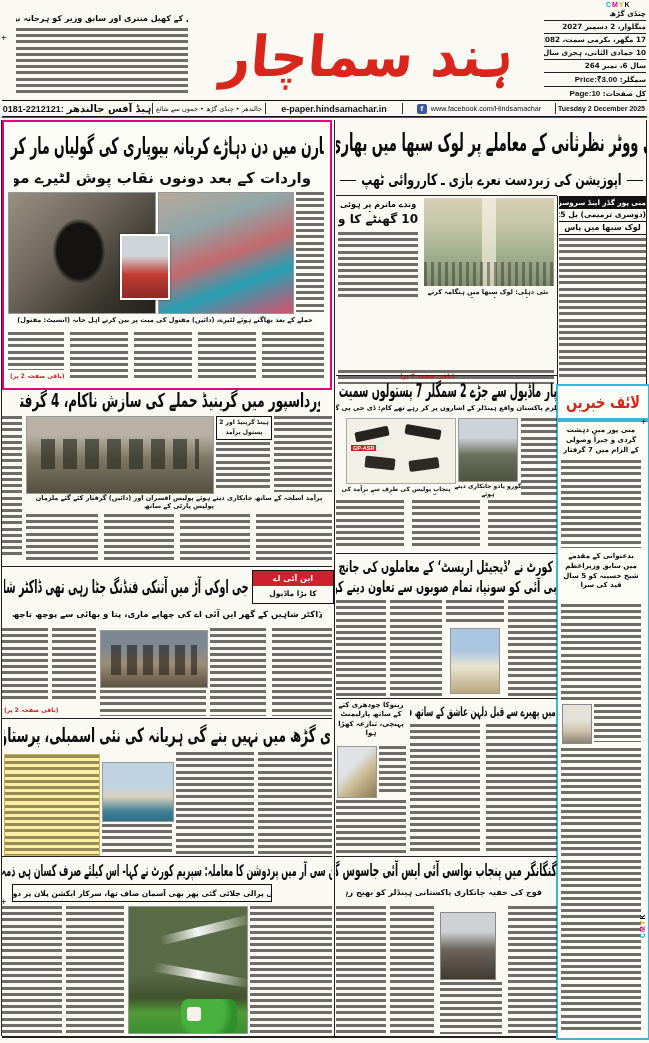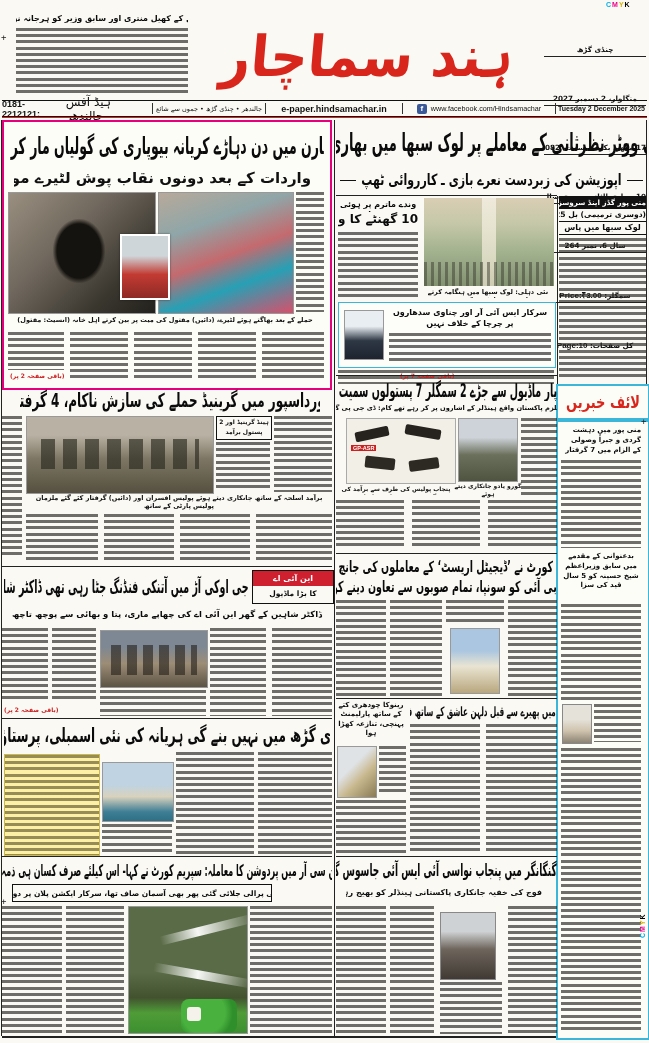--- a/index.html
+++ b/index.html
@@ -14,21 +14,21 @@
   .wrap{overflow:hidden;font-weight:bold;text-align:center;color:#0b0b0b;}
   .txs{background-image:repeating-linear-gradient(to bottom,rgba(38,36,32,.66) 0,rgba(38,36,32,.66) 3px,transparent 3px,transparent 6.2px);}
   .txy{background-color:#fbf0a6;background-image:repeating-linear-gradient(to bottom,rgba(70,58,20,.55) 0,rgba(70,58,20,.55) 3px,transparent 3px,transparent 6.2px);}
   .ph{position:absolute;overflow:hidden;}
   .cap{position:absolute;font-size:6.5px;font-weight:bold;text-align:center;overflow:hidden;line-height:1.25;}
   .rule{position:absolute;background:#222;}
   .redrule{position:absolute;background:#d9261c;}
   .subrow{position:absolute;display:flex;align-items:center;gap:5px;font-weight:bold;overflow:hidden;}
   .sline{flex:1;border-top:1.4px solid #111;}
   .contd{position:absolute;font-size:6px;font-weight:bold;color:#cc1f1f;white-space:nowrap;}
-  .infrow{border-bottom:1px solid #222;text-align:center;font-weight:bold;overflow:hidden;white-space:nowrap;margin-top:36px;}
+  .infrow{border-bottom:1px solid #222;font-weight:bold;overflow:hidden;white-space:nowrap;}
   .plus{position:absolute;font-size:9px;color:#222;font-family:"DejaVu Sans Mono",monospace;}
 </style>
 </head>
 <body>
 
 <div class="page">
 
   <div class="abs lat b" style="left:606px;top:1px;font-size:7px;letter-spacing:1px;">
     <span style="color:#00aeef">C</span><span style="color:#ec008c">M</span><span style="color:#d9b400">Y</span><span style="color:#000">K</span>
   </div>
@@ -51,21 +51,21 @@
     <div class="infrow" style="height:12px;line-height:12px;">17 مگھر، بکرمی سمت، 2082</div>
     <div class="infrow" style="height:12px;line-height:12px;">10 جمادی الثانی، ہجری سال، 1447</div>
     <div class="infrow" style="height:12px;line-height:12px;">سال 6، نمبر 264</div>
     <div class="infrow" style="height:13px;line-height:13px;"><span>سمگلر:</span> <span class="lat" style="font-size:8px;">Price:₹3.00</span></div>
     <div class="infrow" style="height:13px;line-height:13px;border-bottom:none;"><span>کل صفحات:</span> <span class="lat" style="font-size:8px;">Page:10</span></div>
   </div>
 
   <div class="abs lat" style="left:2px;top:100px;width:645px;height:15px;border-top:1.2px solid #111;border-bottom:1.2px solid #111;display:flex;align-items:center;">
     <div style="width:150px;display:flex;align-items:center;justify-content:center;gap:3px;">
       <span class="b" style="font-size:9px;">0181-2212121:</span>
-      <span style="font-size:12px;font-family:'DejaVu Sans',sans-serif;">ہیڈ آفس جالندھر</span>
+      <span style="font-size:10px;font-family:'DejaVu Sans',sans-serif;font-weight:bold;">ہیڈ آفس جالندھر</span>
     </div>
     <div style="width:1px;height:11px;background:#333;"></div>
     <div style="width:112px;text-align:center;font-size:6.5px;font-family:'DejaVu Sans',sans-serif;">جالندھر • چنڈی گڑھ • جموں سے شائع</div>
     <div style="width:1px;height:11px;background:#333;"></div>
     <div class="b" style="width:136px;text-align:center;font-size:9px;">e-paper.hindsamachar.in</div>
     <div style="width:1px;height:11px;background:#333;"></div>
     <div style="width:152px;display:flex;align-items:center;justify-content:center;gap:4px;">
       <span style="display:inline-block;width:10px;height:10px;background:#3b5998;color:#fff;font-size:8px;font-weight:bold;text-align:center;line-height:10px;border-radius:2px;">f</span>
       <span style="font-size:7.2px;">www.facebook.com/Hindsamachar</span>
     </div>
@@ -97,41 +97,36 @@
     <div class="wrap" style="font-size:12px;line-height:1.2;height:16px;white-space:nowrap;">10 گھنٹے کا وقت الاٹ</div>
     <div class="txs" style="margin-top:4px;height:66px;"></div>
   </div>
 
   <div class="ph" style="left:424px;top:198px;width:130px;height:88px;background:linear-gradient(180deg,#d9ceb5 0%,#c4c7a8 30%,#a3b28f 60%,#839271 100%);">
     <div class="abs" style="left:58px;top:0;width:14px;height:88px;background:linear-gradient(180deg,rgba(240,236,222,.9),rgba(230,224,200,.75));"></div>
     <div class="abs" style="left:0;top:64px;width:130px;height:24px;background-image:repeating-linear-gradient(to right,rgba(60,60,50,.5) 0 3px,transparent 3px 7px);"></div>
   </div>
   <div class="cap" style="left:420px;top:288px;width:136px;height:10px;">نئی دہلی: لوک سبھا میں ہنگامہ کرتے اپوزیشن پارٹیوں کے ممبر</div>
 
-  <div class="abs" style="left:338px;top:302px;width:216px;height:64px;border:1.5px solid #3cb6d8;background:#fdfdfa;">
-    <div class="ph" style="left:5px;top:7px;width:38px;height:48px;background:linear-gradient(180deg,#e8eef2 0 32%,#2e3744 62%,#1d2430 100%);border:1px solid #999;"></div>
-    <div class="wrap" style="position:absolute;right:4px;top:5px;width:162px;height:22px;font-size:8px;line-height:1.35;">سرکار ایس آئی آر اور چناوی سدھاروں پر چرچا کے خلاف نہیں</div>
-    <div class="txs abs" style="right:4px;top:30px;width:162px;height:28px;"></div>
-  </div>
   <div class="txs abs" style="left:338px;top:370px;width:216px;height:14px;"></div>
   <div class="contd" style="left:400px;top:372px;">(باقی صفحہ 7 پر)</div>
 
   <div class="abs" style="left:559px;top:196px;width:87px;">
     <div class="wrap" style="background:#111;color:#fff;font-size:7.2px;line-height:13px;height:13px;white-space:nowrap;">منی پور گڈز اینڈ سروسز ٹیکس</div>
     <div class="wrap" style="font-size:7.6px;line-height:12px;height:12px;border-bottom:.8px solid #111;white-space:nowrap;">(دوسری ترمیمی) بل 2025</div>
     <div class="wrap" style="font-size:8px;line-height:12px;height:12px;border-bottom:.8px solid #111;white-space:nowrap;">لوک سبھا میں پاس</div>
     <div class="txs" style="margin-top:3px;height:142px;"></div>
   </div>
 
   <div class="abs" style="left:556px;top:384px;width:90px;height:32px;border:2px solid #3cb6d8;background:#fdfdf8;display:flex;align-items:center;justify-content:center;">
     <span class="b" style="font-size:13px;color:#d9261c;transform:scaleY(1.3);white-space:nowrap;">لائف خبریں</span>
   </div>
 
   <div class="abs" style="left:556px;top:420px;width:90px;height:616px;border:2px solid #3cb6d8;background:#fdfdf8;">
-    <div class="wrap abs" style="left:3px;top:4px;width:80px;height:30px;font-size:7px;line-height:1.4;text-align:right;">منی پور میں دہشت گردی و جبراً وصولی کے الزام میں 7 گرفتار</div>
+    <div class="wrap abs" style="left:3px;top:4px;width:80px;height:30px;font-size:7px;line-height:1.4;">منی پور میں دہشت گردی و جبراً وصولی کے الزام میں 7 گرفتار</div>
     <div class="txs abs" style="left:3px;top:38px;width:80px;height:88px;"></div>
     <div class="wrap abs" style="left:3px;top:130px;width:80px;height:48px;font-size:7px;line-height:1.4;">بدعنوانی کے مقدمے میں سابق وزیراعظم شیخ حسینہ کو 5 سال قید کی سزا</div>
     <div class="txs abs" style="left:3px;top:182px;width:80px;height:96px;"></div>
     <div class="ph" style="left:4px;top:282px;width:28px;height:38px;background:linear-gradient(180deg,#e5e2da 0 38%,#cfc3ad 68%,#8c8273 100%);border:1px solid #888;"></div>
     <div class="txs abs" style="left:36px;top:282px;width:47px;height:38px;"></div>
     <div class="txs abs" style="left:3px;top:326px;width:80px;height:282px;"></div>
   </div>
 
   <div class="rule" style="left:336px;top:375px;width:221px;height:1px;"></div>
   <div class="hl" style="position:absolute;left:336px;top:377px;width:221px;height:24px;font-size:9.5px;">

